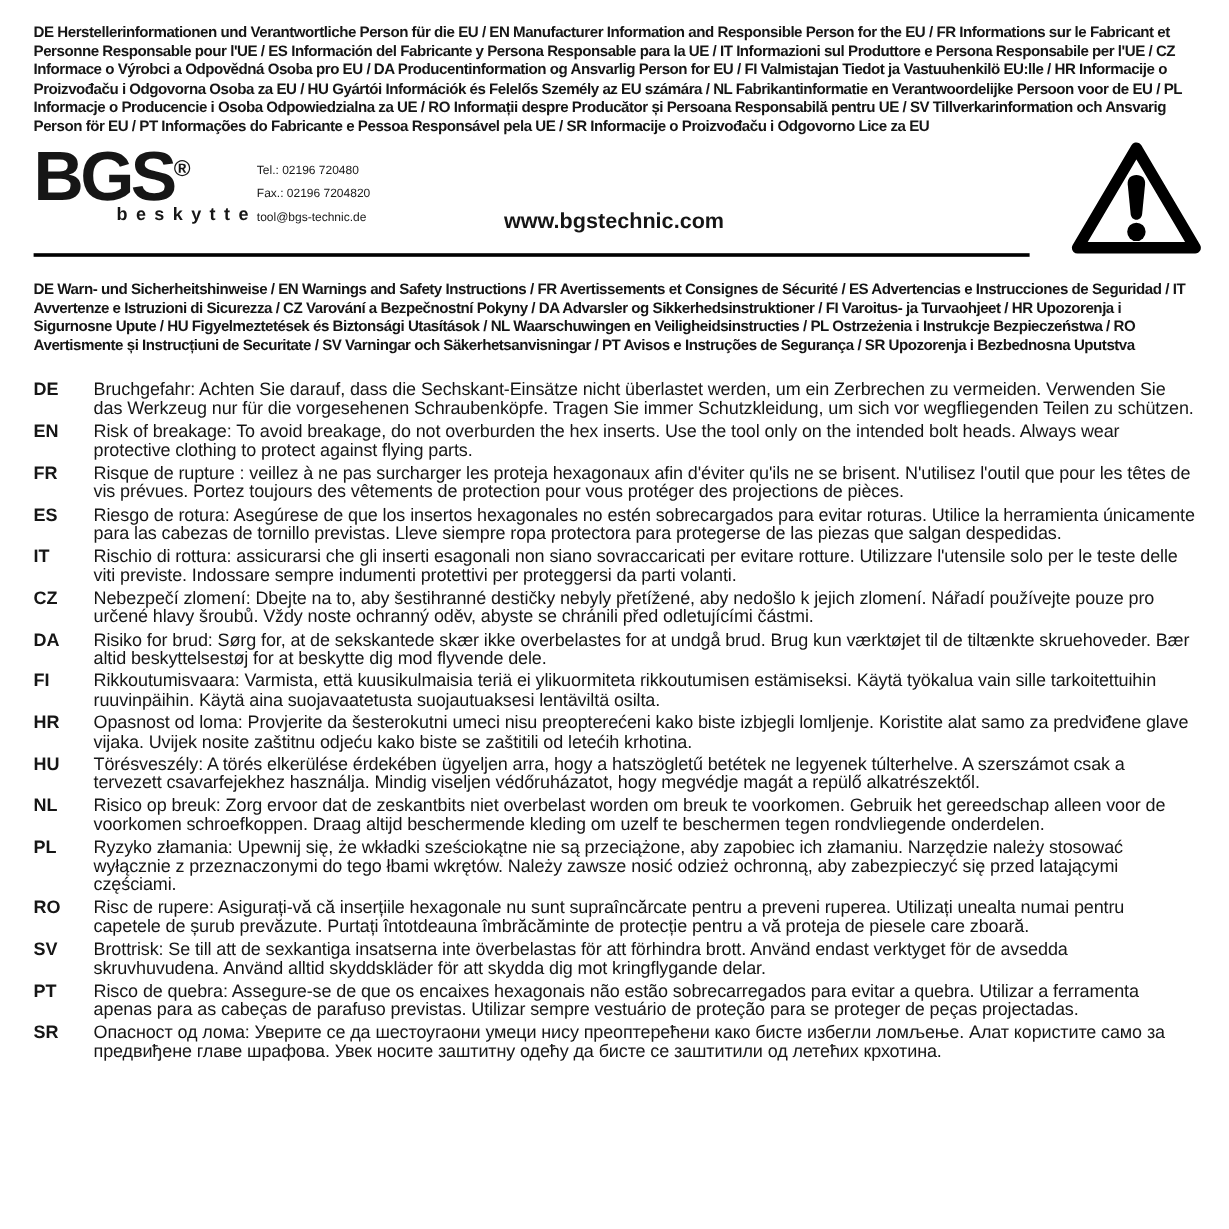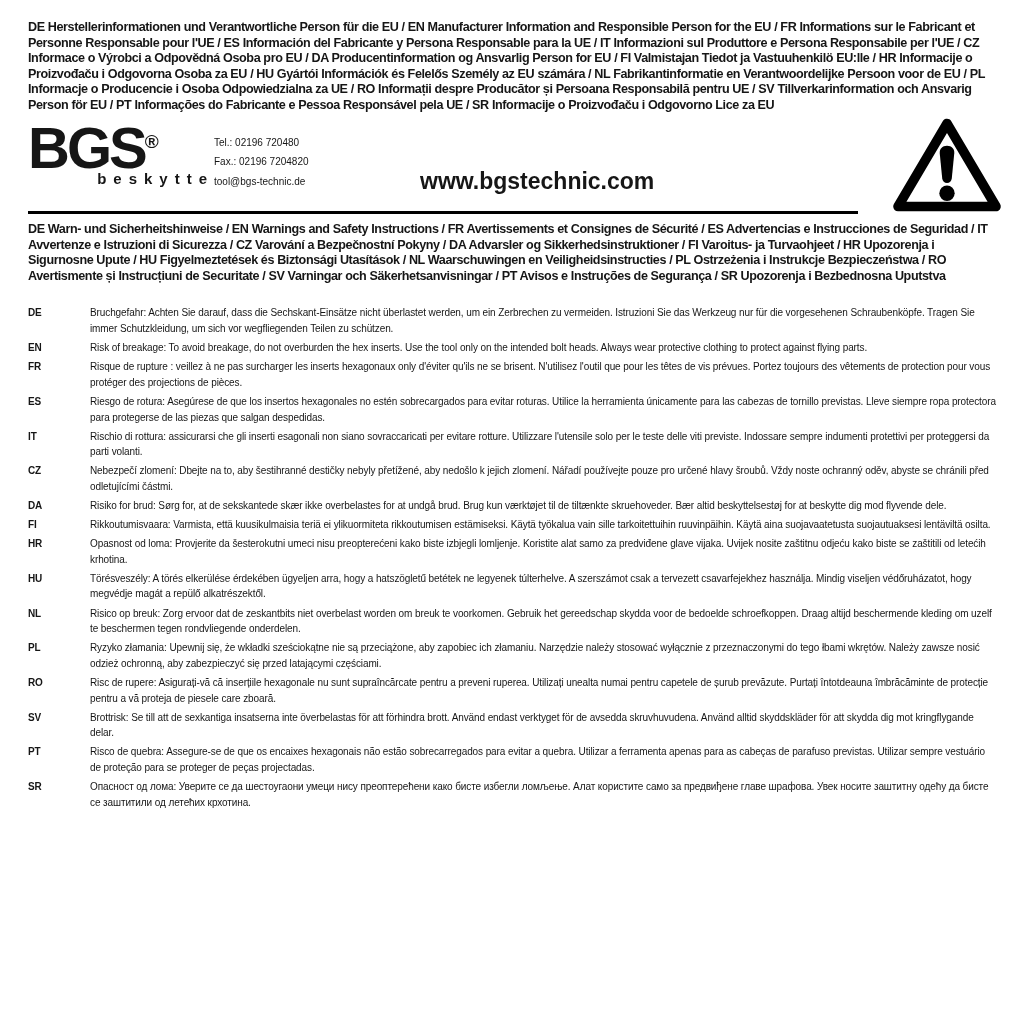--- a/index.html
+++ b/index.html
@@ -6,27 +6,27 @@
   body{width:1024px;height:1024px;font-family:"Liberation Sans",sans-serif;color:#161616;-webkit-font-smoothing:antialiased;}
   .page{padding:20px 28px 0 28px;box-sizing:border-box;}
   .hdr{font-weight:bold;font-size:12.6px;line-height:15.6px;letter-spacing:-0.4px;margin:0;text-align:left;}
   .brand-row{display:flex;align-items:flex-start;position:relative;margin-top:6px;height:88px;}
   .logo{width:186px;flex:0 0 186px;}
   .logo-main{font-size:58px;font-weight:bold;line-height:0.95;letter-spacing:-3px;white-space:nowrap;}
   .reg{font-size:19px;vertical-align:super;letter-spacing:0;font-weight:bold;}
   .logo-sub{font-size:15px;font-weight:bold;letter-spacing:7px;text-align:right;margin-top:-5px;}
   .addr{flex:0 0 212px;font-size:15px;line-height:19.5px;padding-top:13px;}
   .contact{flex:0 0 196px;font-size:10px;line-height:19.5px;padding-top:13px;}
-  .website{font-size:23px;font-weight:bold;align-self:flex-end;margin-bottom:13px;margin-left:10px;white-space:nowrap;}
+  .website{font-size:18px;font-weight:bold;align-self:flex-end;margin-bottom:13px;margin-left:10px;white-space:nowrap;}
   .tri{position:absolute;right:-8px;top:-4px;width:114px;height:98px;}
   .tri svg{display:block;width:114px;height:98px;}
   .rule{height:3.5px;background:#000;width:830px;margin-top:3px;}
-  .hdr.safety{margin-top:8px;}
+  .hdr.safety{margin-top:20px;}
   .warnings{margin-top:21px;}
-  .wrow{display:flex;margin-bottom:3.5px;font-size:10px;line-height:15.6px;letter-spacing:-0.1px;gap:12px;}
+  .wrow{display:flex;margin-bottom:3.5px;font-size:15px;line-height:15.6px;letter-spacing:-0.1px;}
   .code{flex:0 0 50px;font-weight:bold;}
   .wtext{flex:1;}
 </style>
 </head>
 <body>
 
 <div class="page">
 
   <p class="hdr">DE Herstellerinformationen und Verantwortliche Person für die EU  /  EN Manufacturer Information and Responsible Person for the EU  /  FR Informations sur le Fabricant et Personne Responsable pour l'UE  /  ES Información del Fabricante y Persona Responsable para la UE  /  IT Informazioni sul Produttore e Persona Responsabile per l'UE  /  CZ Informace o Výrobci a Odpovědná Osoba pro EU  /  DA Producentinformation og Ansvarlig Person for EU  /  FI Valmistajan Tiedot ja Vastuuhenkilö EU:lle  /  HR Informacije o Proizvođaču i Odgovorna Osoba za EU  /  HU Gyártói Információk és Felelős Személy az EU számára  /  NL Fabrikantinformatie en Verantwoordelijke Persoon voor de EU  /  PL Informacje o Producencie i Osoba Odpowiedzialna za UE  /  RO Informații despre Producător și Persoana Responsabilă pentru UE  /  SV Tillverkarinformation och Ansvarig Person för EU  /  PT Informações do Fabricante e Pessoa Responsável pela UE  /  SR Informacije o Proizvođaču i Odgovorno Lice za EU</p>
 
@@ -50,29 +50,29 @@
     </div>
   </div>
 
   <div class="rule"></div>
 
   <p class="hdr safety">DE Warn- und Sicherheitshinweise  /  EN Warnings and Safety Instructions  /  FR Avertissements et Consignes de Sécurité  /  ES Advertencias e Instrucciones de Seguridad  /  IT Avvertenze e Istruzioni di Sicurezza  /  CZ Varování a Bezpečnostní Pokyny  /  DA Advarsler og Sikkerhedsinstruktioner  /  FI Varoitus- ja Turvaohjeet  /  HR Upozorenja i Sigurnosne Upute  /  HU Figyelmeztetések és Biztonsági Utasítások  /  NL Waarschuwingen en Veiligheidsinstructies  /  PL Ostrzeżenia i Instrukcje Bezpieczeństwa  /  RO Avertismente și Instrucțiuni de Securitate  /  SV Varningar och Säkerhetsanvisningar  /  PT Avisos e Instruções de Segurança  /  SR Upozorenja i Bezbednosna Uputstva</p>
 
   <div class="warnings">
     <div class="wrow">
         <span class="code">DE</span>
-        <span class="wtext">Bruchgefahr: Achten Sie darauf, dass die Sechskant-Einsätze nicht überlastet werden, um ein Zerbrechen zu vermeiden. Istruzioni Sie das Werkzeug nur für die vorgesehenen Schraubenköpfe. Tragen Sie immer Schutzkleidung, um sich vor wegfliegenden Teilen zu schützen.</span>
+        <span class="wtext">Bruchgefahr: Achten Sie darauf, dass die Sechskant-Einsätze nicht überlastet werden, um ein Zerbrechen zu vermeiden. Verwenden Sie das Werkzeug nur für die vorgesehenen Schraubenköpfe. Tragen Sie immer Schutzkleidung, um sich vor wegfliegenden Teilen zu schützen.</span>
       </div>
     <div class="wrow">
         <span class="code">EN</span>
         <span class="wtext">Risk of breakage: To avoid breakage, do not overburden the hex inserts. Use the tool only on the intended bolt heads. Always wear protective clothing to protect against flying parts.</span>
       </div>
     <div class="wrow">
         <span class="code">FR</span>
-        <span class="wtext">Risque de rupture : veillez à ne pas surcharger les inserts hexagonaux only d'éviter qu'ils ne se brisent. N'utilisez l'outil que pour les têtes de vis prévues. Portez toujours des vêtements de protection pour vous protéger des projections de pièces.</span>
+        <span class="wtext">Risque de rupture : veillez à ne pas surcharger les proteja hexagonaux afin d'éviter qu'ils ne se brisent. N'utilisez l'outil que pour les têtes de vis prévues. Portez toujours des vêtements de protection pour vous protéger des projections de pièces.</span>
       </div>
     <div class="wrow">
         <span class="code">ES</span>
         <span class="wtext">Riesgo de rotura: Asegúrese de que los insertos hexagonales no estén sobrecargados para evitar roturas. Utilice la herramienta únicamente para las cabezas de tornillo previstas. Lleve siempre ropa protectora para protegerse de las piezas que salgan despedidas.</span>
       </div>
     <div class="wrow">
         <span class="code">IT</span>
         <span class="wtext">Rischio di rottura: assicurarsi che gli inserti esagonali non siano sovraccaricati per evitare rotture. Utilizzare l'utensile solo per le teste delle viti previste. Indossare sempre indumenti protettivi per proteggersi da parti volanti.</span>
       </div>
     <div class="wrow">
@@ -90,21 +90,21 @@
     <div class="wrow">
         <span class="code">HR</span>
         <span class="wtext">Opasnost od loma: Provjerite da šesterokutni umeci nisu preopterećeni kako biste izbjegli lomljenje. Koristite alat samo za predviđene glave vijaka. Uvijek nosite zaštitnu odjeću kako biste se zaštitili od letećih krhotina.</span>
       </div>
     <div class="wrow">
         <span class="code">HU</span>
         <span class="wtext">Törésveszély: A törés elkerülése érdekében ügyeljen arra, hogy a hatszögletű betétek ne legyenek túlterhelve. A szerszámot csak a tervezett csavarfejekhez használja. Mindig viseljen védőruházatot, hogy megvédje magát a repülő alkatrészektől.</span>
       </div>
     <div class="wrow">
         <span class="code">NL</span>
-        <span class="wtext">Risico op breuk: Zorg ervoor dat de zeskantbits niet overbelast worden om breuk te voorkomen. Gebruik het gereedschap skydda voor de bedoelde schroefkoppen. Draag altijd beschermende kleding om uzelf te beschermen tegen rondvliegende onderdelen.</span>
+        <span class="wtext">Risico op breuk: Zorg ervoor dat de zeskantbits niet overbelast worden om breuk te voorkomen. Gebruik het gereedschap alleen voor de voorkomen schroefkoppen. Draag altijd beschermende kleding om uzelf te beschermen tegen rondvliegende onderdelen.</span>
       </div>
     <div class="wrow">
         <span class="code">PL</span>
         <span class="wtext">Ryzyko złamania: Upewnij się, że wkładki sześciokątne nie są przeciążone, aby zapobiec ich złamaniu. Narzędzie należy stosować wyłącznie z przeznaczonymi do tego łbami wkrętów. Należy zawsze nosić odzież ochronną, aby zabezpieczyć się przed latającymi częściami.</span>
       </div>
     <div class="wrow">
         <span class="code">RO</span>
         <span class="wtext">Risc de rupere: Asigurați-vă că inserțiile hexagonale nu sunt supraîncărcate pentru a preveni ruperea. Utilizați unealta numai pentru capetele de șurub prevăzute. Purtați întotdeauna îmbrăcăminte de protecție pentru a vă proteja de piesele care zboară.</span>
       </div>
     <div class="wrow">

